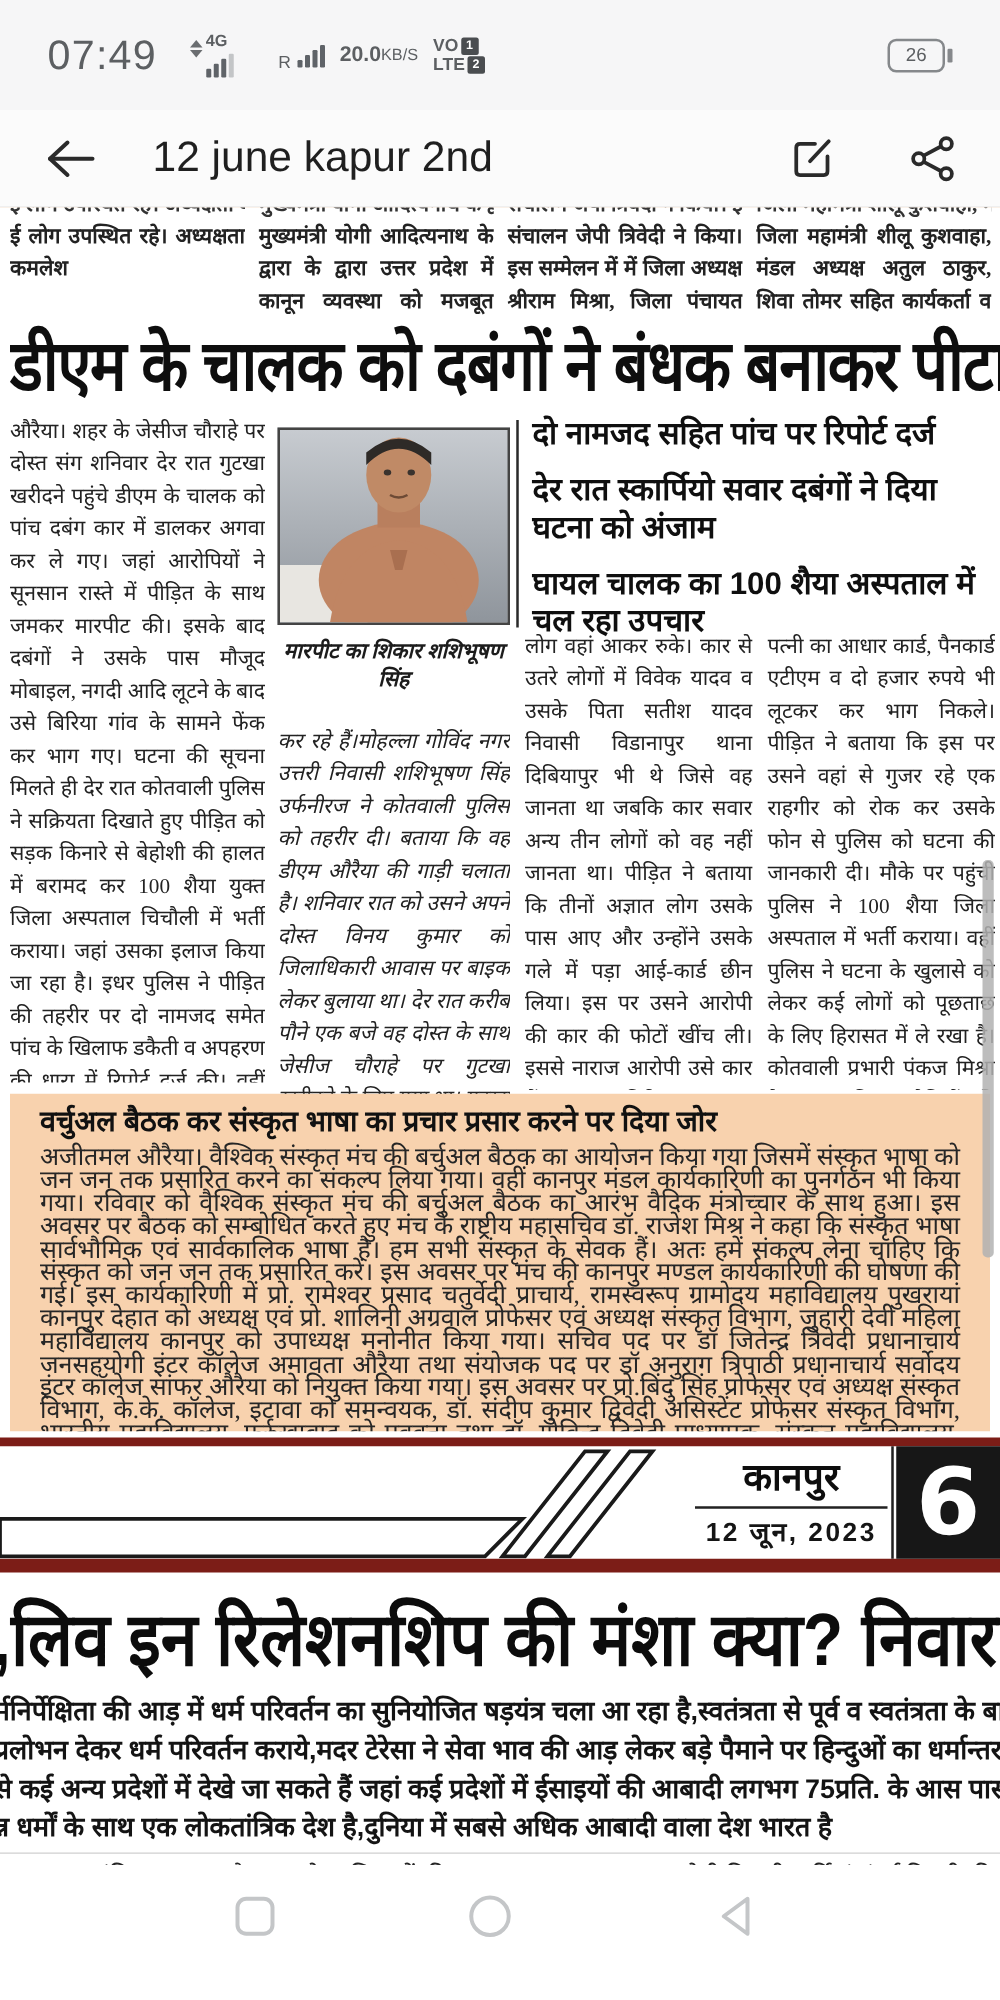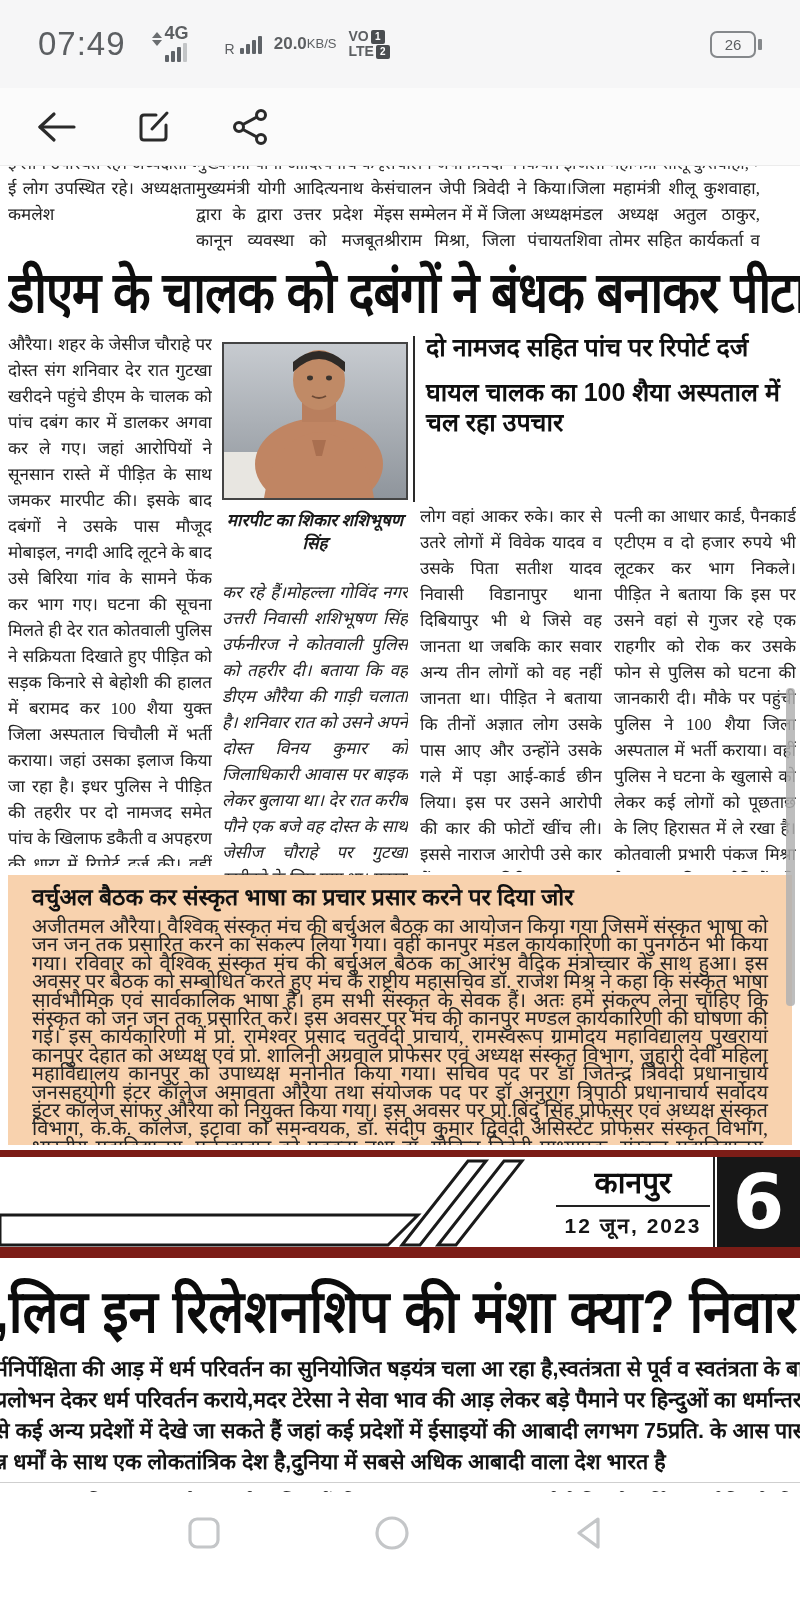--- a/index.html
+++ b/index.html
@@ -15,21 +15,21 @@
     background:#f6f6f7; display:flex; align-items:center; padding:0 38px;
     color:#5c5f62; font-family:"Liberation Sans", sans-serif;
   }
   .sb-time{ font-size:33px; font-weight:400; letter-spacing:1px; }
   .sb-cluster{ display:flex; align-items:flex-end; margin-left:26px; gap:3px; }
   .sb-arrows{ display:flex; flex-direction:column; gap:2px; margin-bottom:16px;}
   .sb-arrows i{ width:0; height:0; border-left:5px solid transparent; border-right:5px solid transparent; display:block;}
   .arr-up{ border-bottom:6px solid #6a6d70; }
   .arr-down{ border-top:6px solid #6a6d70; }
   .sb-net{ display:flex; flex-direction:column; align-items:flex-start;}
-  .sb-netlabel{ font-size:18px; font-weight:700; line-height:14px; }
+  .sb-netlabel{ font-size:13px; font-weight:700; line-height:14px; }
   .bars{ display:flex; align-items:flex-end; gap:2px; height:20px; margin-top:2px;}
   .bars b{ width:4px; background:#5f6368; display:block; border-radius:1px;}
   .bars b.dim{ background:#c3c5c7; }
   .sb-r{ font-size:14px; margin:0 2px 0 10px; }
   .sb-speed{ display:flex; flex-direction:row; align-items:flex-start; margin-left:12px; line-height:16px;text-align:center;}
   .sb-speed .v{ font-size:17px; font-weight:700;}
   .sb-speed .u{ font-size:13px; }
   .sb-volte{ display:flex; flex-direction:column; margin-left:12px; line-height:15px;}
   .volte-row{ display:flex; align-items:center; gap:2px; font-size:14px; font-weight:800;}
   .badge{ width:14px; height:14px; background:#4a4d50; color:#fff; font-size:10px; font-weight:700;
@@ -46,21 +46,21 @@
   }
   .hdr-title{ font-size:34px; color:#1f1f1f; margin-left:44px; flex:1; white-space:nowrap;}
   .icon-btn{ background:none; border:none; padding:0; cursor:pointer; display:flex; align-items:center; justify-content:center;}
   .icon-btn + .icon-btn{ margin-left:56px; }
   .icon-btn svg{ display:block; }
   
   #paper{ position:absolute; top:166px; left:0; width:800px; height:1326px; background:#fff; }
   .dev-body{ font-size:17px; line-height:26px; text-align:justify; color:#222; }
   .cutline{ height:10px; overflow:hidden; }
   .cutline span{ display:block; margin-top:-15px; white-space:nowrap; font-size:17px; line-height:26px; color:#333;}
-  #top-strip{ position:absolute; top:0; left:8px; width:786px; height:90px; display:flex; overflow:hidden;}
+  #top-strip{ position:absolute; top:0; left:8px; width:786px; height:90px; display:flex; gap:11px; overflow:hidden;font-weight:bold;}
   #top-strip .tcol{ width:188px; overflow:hidden; }
   #top-strip .tcol .dev-body{ height:80px; overflow:hidden;}
   #headline1{
     position:absolute; top:86px; left:8px; width:792px; height:64px; overflow:hidden;
     font-family:"Liberation Sans", sans-serif;
     font-size:49px; font-weight:900; letter-spacing:-1px; white-space:nowrap;
     transform:scaleY(1.15); transform-origin:top left; color:#0e0e0e;
   }
   #story{ position:absolute; top:164px; left:0; width:800px; height:546px; }
   #story .col1{ position:absolute; left:8px; top:2px; width:204px; height:534px; overflow:hidden;}
@@ -169,20 +169,21 @@
 
   <div id="app-header">
     <button class="icon-btn" style="margin-left:0;">
       <span>
         <svg width="44" height="34" viewBox="0 0 44 34" fill="none" stroke="#2a2a2a" stroke-width="3.2" stroke-linecap="round">
           <line x1="6" y1="17" x2="40" y2="17"></line>
             <polyline points="20,4 6,17 20,30" fill="none" stroke-linejoin="round"></polyline>
         </svg>
       </span>
     </button>
+    <span class="hdr-title">12 june kapur 2nd</span>
     <button class="icon-btn">
       <span>
         <svg width="40" height="40" viewBox="0 0 40 40" fill="none" stroke="#2a2a2a" stroke-width="3" stroke-linecap="round" stroke-linejoin="round">
           <path d="M22 8 H10 Q7 8 7 11 V30 Q7 33 10 33 H29 Q32 33 32 30 V18"></path>
           <line x1="18" y1="22" x2="33" y2="6"></line>
         </svg>
       </span>
     </button>
     <button class="icon-btn">
       <span>
@@ -254,20 +255,21 @@
           </svg>
         </div>
         <div class="photo-caption">मारपीट का शिकार शशिभूषण सिंह</div>
         <div class="dev-body">कर रहे हैं।मोहल्ला गोविंद नगर उत्तरी निवासी शशिभूषण सिंह उर्फनीरज ने कोतवाली पुलिस को तहरीर दी। बताया कि वह डीएम औरैया की गाड़ी चलाता है। शनिवार रात को उसने अपने दोस्त विनय कुमार को जिलाधिकारी आवास पर बाइक लेकर बुलाया था। देर रात करीब पौने एक बजे वह दोस्त के साथ जेसीज चौराहे पर गुटखा खरीदने के लिए गया था। गुटखा लेने के बाद लौट ही रहा था कि तभी वहां कार सवार पांच</div>
       </div>
 
       <div class="vrule"></div>
 
       <div id="subheads">
         <div class="subhead">दो नामजद सहित पांच पर रिपोर्ट दर्ज</div>
+        <div class="subhead">देर रात स्कार्पियो सवार दबंगों ने दिया घटना को अंजाम</div>
         <div class="subhead" style="margin-bottom:0;">घायल चालक का 100 शैया अस्पताल में चल रहा उपचार</div>
       </div>
 
       <div class="col3 dev-body">लोग वहां आकर रुके। कार से उतरे लोगों में विवेक यादव व उसके पिता सतीश यादव निवासी विडानापुर थाना दिबियापुर भी थे जिसे वह जानता था जबकि कार सवार अन्य तीन लोगों को वह नहीं जानता था। पीड़ित ने बताया कि तीनों अज्ञात लोग उसके पास आए और उन्होंने उसके गले में पड़ा आई-कार्ड छीन लिया। इस पर उसने आरोपी की कार की फोटों खींच ली। इससे नाराज आरोपी उसे कार में डालकर बिरिया-कमालपुर के बीच में सूनसान जगह ले गए। जहां आरोपियों ने उसके साथ बुरी तरह मारपीट की। आरोपी उसका मोबाइल,</div>
       <div class="col4 dev-body">पत्नी का आधार कार्ड, पैनकार्ड एटीएम व दो हजार रुपये भी लूटकर कर भाग निकले। पीड़ित ने बताया कि इस पर उसने वहां से गुजर रहे एक राहगीर को रोक कर उसके फोन से पुलिस को घटना की जानकारी दी। मौके पर पहुंची पुलिस ने 100 शैया जिला अस्पताल में भर्ती कराया। वहीं पुलिस ने घटना के खुलासे को लेकर कई लोगों को पूछताछ के लिए हिरासत में ले रखा है। कोतवाली प्रभारी पंकज मिश्रा ने बताया कि आरोपियों की तलाश की जा रही है। बताया कि जल्द ही पुलिस घटना का खुलासा कर लेगी।</div>
     </div>
 
     <div id="orange-box">
       <h2>वर्चुअल बैठक कर संस्कृत भाषा का प्रचार प्रसार करने पर दिया जोर</h2>
       <div class="obody">अजीतमल औरैया। वैश्विक संस्कृत मंच की बर्चुअल बैठक का आयोजन किया गया जिसमें संस्कृत भाषा को जन जन तक प्रसारित करने का संकल्प लिया गया। वहीं कानपुर मंडल कार्यकारिणी का पुनर्गठन भी किया गया। रविवार को वैश्विक संस्कृत मंच की बर्चुअल बैठक का आरंभ वैदिक मंत्रोच्चार के साथ हुआ। इस अवसर पर बैठक को सम्बोधित करते हुए मंच के राष्ट्रीय महासचिव डॉ. राजेश मिश्र ने कहा कि संस्कृत भाषा सार्वभौमिक एवं सार्वकालिक भाषा है। हम सभी संस्कृत के सेवक हैं। अतः हमें संकल्प लेना चाहिए कि संस्कृत को जन जन तक प्रसारित करें। इस अवसर पर मंच की कानपुर मण्डल कार्यकारिणी की घोषणा की गई। इस कार्यकारिणी में प्रो. रामेश्वर प्रसाद चतुर्वेदी प्राचार्य, रामस्वरूप ग्रामोदय महाविद्यालय पुखरायां कानपुर देहात को अध्यक्ष एवं प्रो. शालिनी अग्रवाल प्रोफेसर एवं अध्यक्ष संस्कृत विभाग, जुहारी देवी महिला महाविद्यालय कानपुर को उपाध्यक्ष मनोनीत किया गया। सचिव पद पर डॉ जितेन्द्र त्रिवेदी प्रधानाचार्य जनसहयोगी इंटर कॉलेज अमावता औरैया तथा संयोजक पद पर डॉ अनुराग त्रिपाठी प्रधानाचार्य सर्वोदय इंटर कॉलेज सांफर औरैया को नियुक्त किया गया। इस अवसर पर प्रो.बिंदु सिंह प्रोफेसर एवं अध्यक्ष संस्कृत विभाग, के.के. कॉलेज, इटावा को समन्वयक, डॉ. संदीप कुमार द्विवेदी असिस्टेंट प्रोफेसर संस्कृत विभाग, भारतीय महाविद्यालय, फर्रुखाबाद को प्रवक्ता तथा डॉ. गोविन्द द्विवेदी प्राध्यापक, संस्कृत महाविद्यालय, औरैया को मंच के मीडिया प्रभारी का दायित्व सौंपा गया। मंडल कार्यकारिणी के गठन की घोषणा एवं बैठक का संचालन मंच के संगठन संयोजक डॉ. सी. के. शास्त्री ने किया। इस अवसर पर सभी नवनियुक्त पदाधिकारियों ने भी बैठक में अपने विचार भी प्रस्तुत किये।</div>

